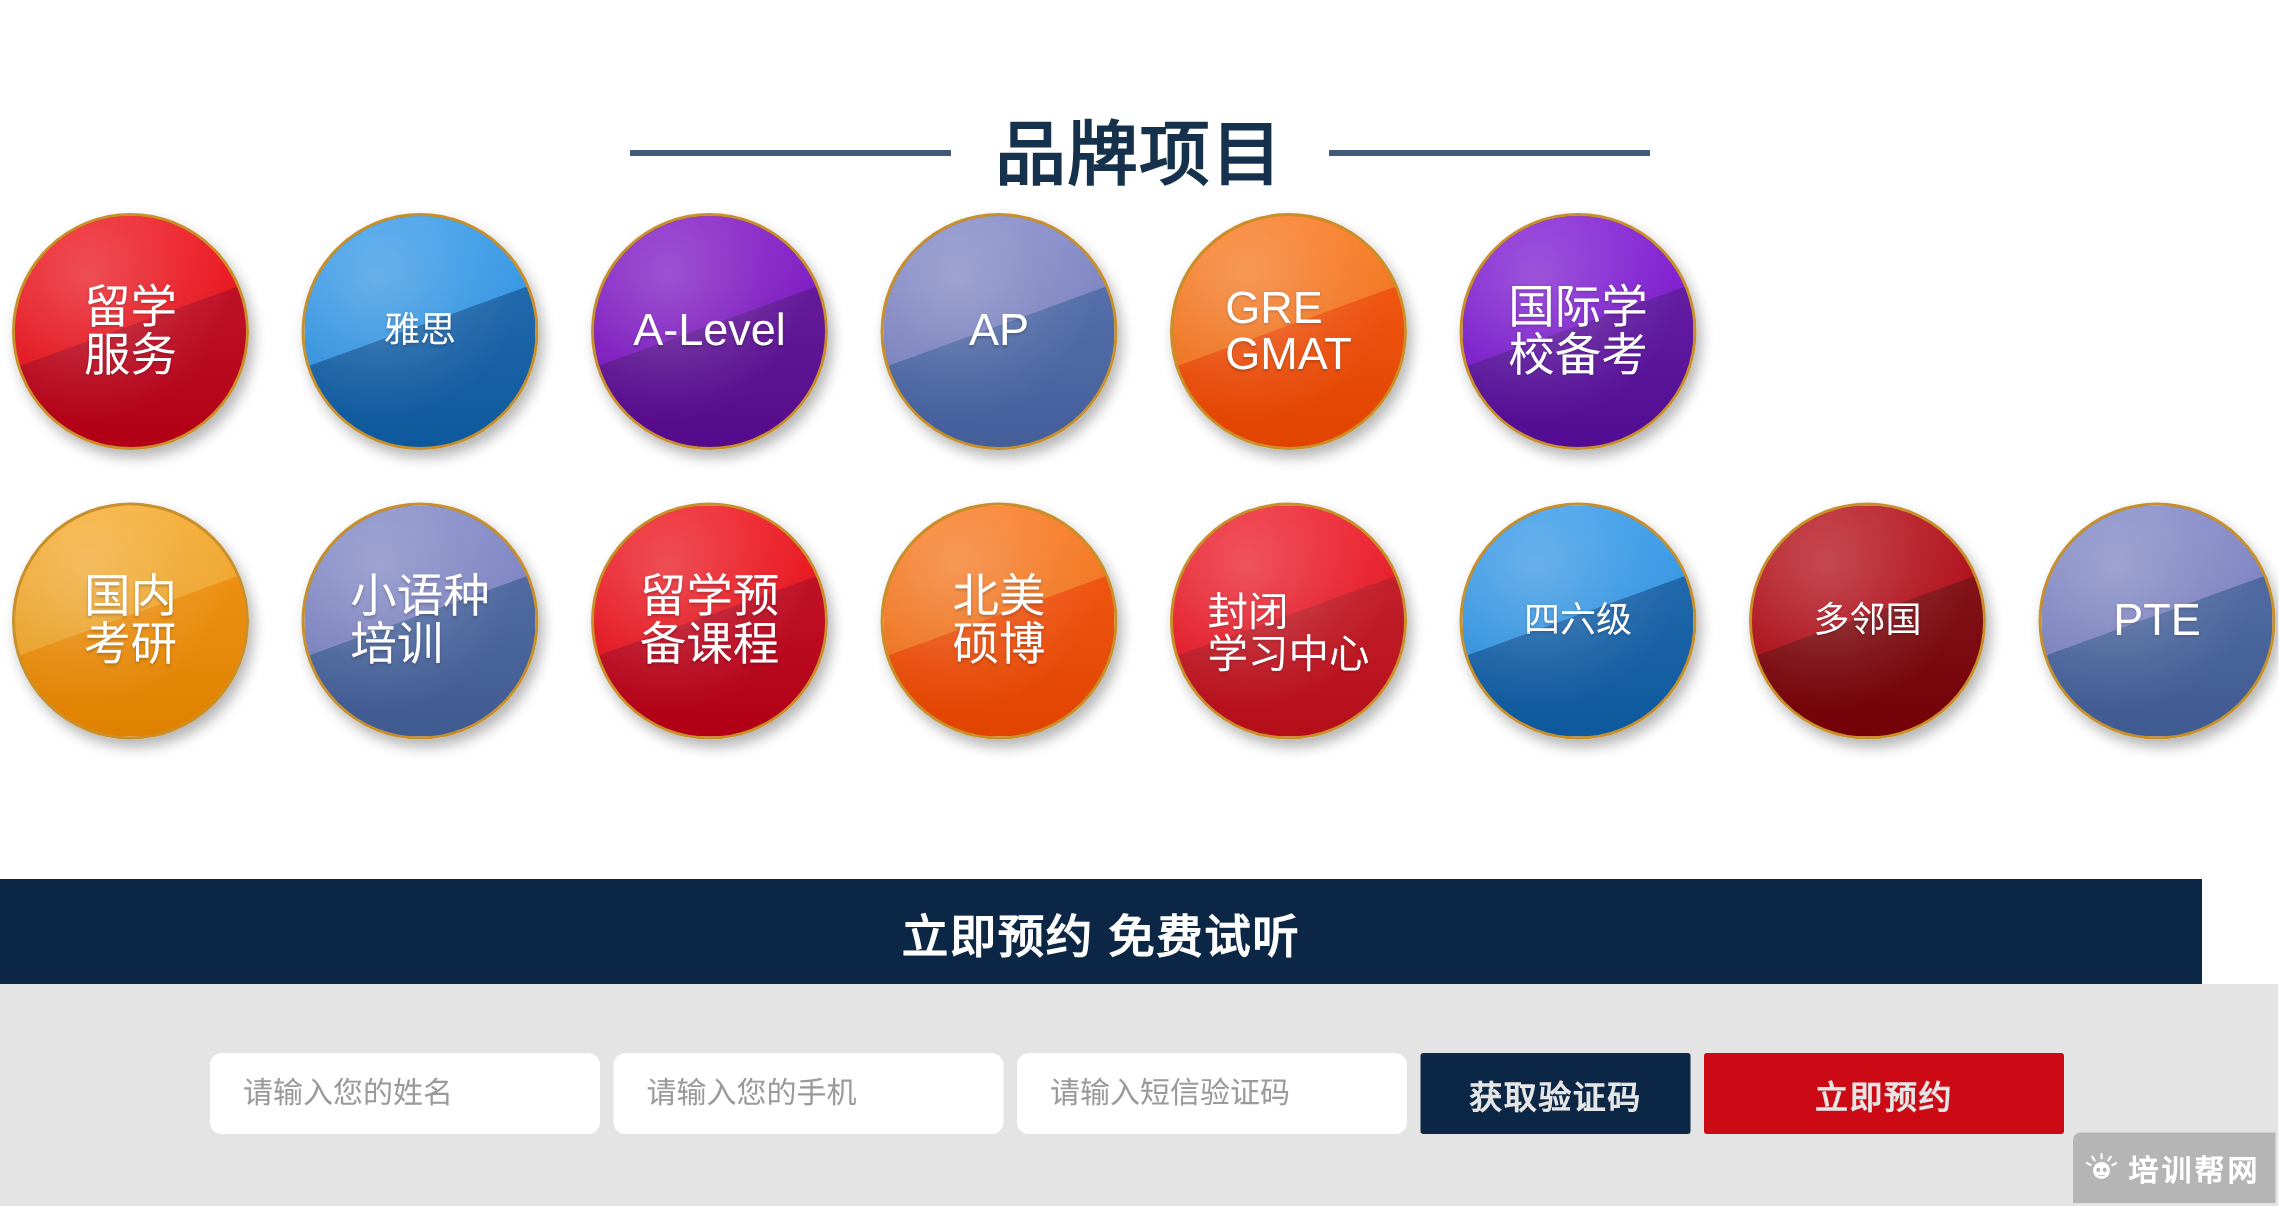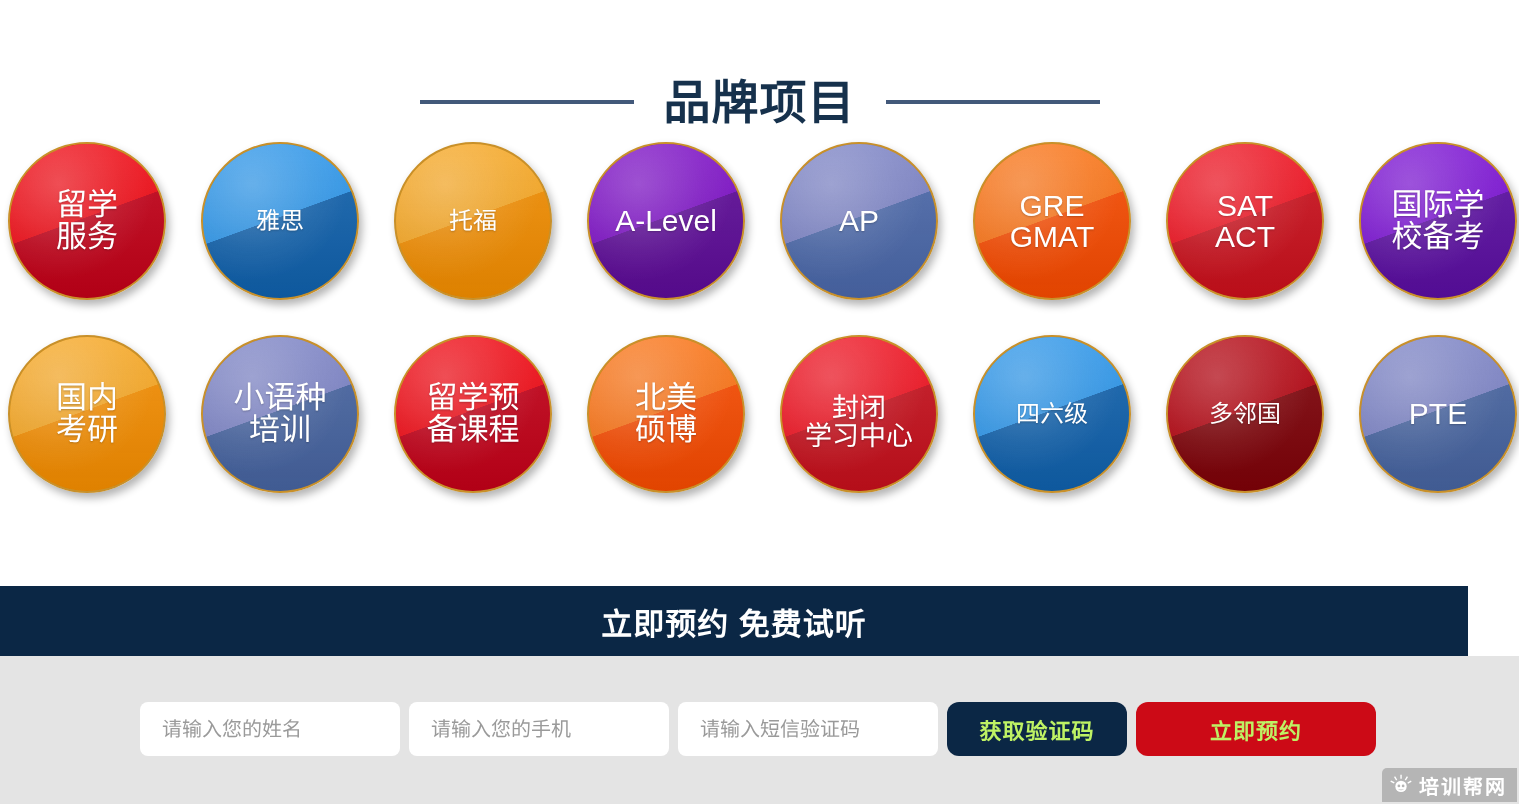--- a/index.html
+++ b/index.html
@@ -77,21 +77,20 @@
   .program-circle .sheen {
     position: absolute;
     inset: 0;
     border-radius: 50%;
     pointer-events: none;
   }
   .program-circle .label {
     position: relative;
     z-index: 2;
     color: #ffffff;
-    text-align: center;
     line-height: 1.04;
     font-weight: 400;
     text-shadow: 0 1px 2px rgba(0,0,0,0.22);
     padding: 0 6px;
     white-space: pre-line;
   }
   .label.cn2 { font-size: 31px; }   
   .label.cn1 { font-size: 24px; }   
   .label.lat { font-size: 30px; }   
   .label.small { font-size: 27px; margin-top: 16px; }
@@ -143,44 +142,44 @@
     color: #1d4ed8;
     padding: 0 22px;
     font-family: "Liberation Sans", "DejaVu Sans", sans-serif;
     outline: none;
   }
   .field::placeholder { color: #9a9a9a; opacity: 1; }
 
   .btn {
     height: 54px;
     border: none;
-    border-radius: 12px;
+    border-radius: 2px;
     font-size: 22px;
     font-weight: bold;
-    color: #bef264;
+    color: #e5e5e5;
     cursor: pointer;
     font-family: "Liberation Sans", "DejaVu Sans", sans-serif;
     letter-spacing: 1px;
   }
   .btn-code {
     width: 180px;
     background: #0b2745;
     margin-right: 9px;
   }
   .btn-submit {
     width: 240px;
     background: #cc0a16;
   }
 
   
   .watermark {
     position: absolute;
     right: 2px;
     bottom: 2px;
-    height: 34px;
+    height: 47px;
     background: #b5b5b5;
     border-radius: 5px 0 0 0;
     display: flex;
     align-items: center;
     gap: 7px;
     padding: 0 10px 0 8px;
   }
   .watermark-text {
     color: #ffffff;
     font-size: 20px;
@@ -205,41 +204,32 @@
     <div class="circle-row row-1">
       <div class="program-circle" style="border-color: rgb(200, 144, 42); background: linear-gradient(160deg, rgb(238, 10, 20) 0%, rgb(238, 10, 20) 48%, rgb(193, 0, 24) 48.2%, rgb(193, 0, 24) 100%);">
         <span class="sheen" style="background: radial-gradient(circle at 32% 26%, rgba(255, 255, 255, 0.22) 0%, rgba(255, 255, 255, 0.06) 42%, rgba(0, 0, 0, 0) 62%), linear-gradient(rgba(255, 255, 255, 0.1) 0%, rgba(0, 0, 0, 0.08) 100%);"></span>
         <span class="label cn2">留学
 服务</span>
       </div>
       <div class="program-circle" style="border-color: rgb(200, 144, 42); background: linear-gradient(160deg, rgb(45, 149, 232) 0%, rgb(45, 149, 232) 48%, rgb(16, 96, 171) 48.2%, rgb(16, 96, 171) 100%);">
         <span class="sheen" style="background: radial-gradient(circle at 32% 26%, rgba(255, 255, 255, 0.22) 0%, rgba(255, 255, 255, 0.06) 42%, rgba(0, 0, 0, 0) 62%), linear-gradient(rgba(255, 255, 255, 0.1) 0%, rgba(0, 0, 0, 0.08) 100%);"></span>
         <span class="label cn1">雅思</span>
       </div>
-      <div class="program-circle" style="border-color: rgb(200, 144, 42); background: linear-gradient(160deg, rgb(245, 166, 35) 0%, rgb(245, 166, 35) 48%, rgb(240, 140, 0) 48.2%, rgb(240, 140, 0) 100%);">
-        <span class="sheen" style="background: radial-gradient(circle at 32% 26%, rgba(255, 255, 255, 0.22) 0%, rgba(255, 255, 255, 0.06) 42%, rgba(0, 0, 0, 0) 62%), linear-gradient(rgba(255, 255, 255, 0.1) 0%, rgba(0, 0, 0, 0.08) 100%);"></span>
-        <span class="label cn1">托福</span>
-      </div>
       <div class="program-circle" style="border-color: rgb(200, 144, 42); background: linear-gradient(160deg, rgb(123, 15, 196) 0%, rgb(123, 15, 196) 48%, rgb(92, 11, 150) 48.2%, rgb(92, 11, 150) 100%);">
         <span class="sheen" style="background: radial-gradient(circle at 32% 26%, rgba(255, 255, 255, 0.22) 0%, rgba(255, 255, 255, 0.06) 42%, rgba(0, 0, 0, 0) 62%), linear-gradient(rgba(255, 255, 255, 0.1) 0%, rgba(0, 0, 0, 0.08) 100%);"></span>
         <span class="label lat">A-Level</span>
       </div>
       <div class="program-circle" style="border-color: rgb(200, 144, 42); background: linear-gradient(160deg, rgb(123, 130, 196) 0%, rgb(123, 130, 196) 48%, rgb(74, 103, 168) 48.2%, rgb(74, 103, 168) 100%);">
         <span class="sheen" style="background: radial-gradient(circle at 32% 26%, rgba(255, 255, 255, 0.22) 0%, rgba(255, 255, 255, 0.06) 42%, rgba(0, 0, 0, 0) 62%), linear-gradient(rgba(255, 255, 255, 0.1) 0%, rgba(0, 0, 0, 0.08) 100%);"></span>
         <span class="label lat">AP</span>
       </div>
       <div class="program-circle" style="border-color: rgb(200, 144, 42); background: linear-gradient(160deg, rgb(249, 115, 22) 0%, rgb(249, 115, 22) 48%, rgb(245, 74, 0) 48.2%, rgb(245, 74, 0) 100%);">
         <span class="sheen" style="background: radial-gradient(circle at 32% 26%, rgba(255, 255, 255, 0.22) 0%, rgba(255, 255, 255, 0.06) 42%, rgba(0, 0, 0, 0) 62%), linear-gradient(rgba(255, 255, 255, 0.1) 0%, rgba(0, 0, 0, 0.08) 100%);"></span>
         <span class="label lat">GRE
 GMAT</span>
-      </div>
-      <div class="program-circle" style="border-color: rgb(200, 144, 42); background: linear-gradient(160deg, rgb(237, 18, 32) 0%, rgb(237, 18, 32) 48%, rgb(201, 16, 28) 48.2%, rgb(201, 16, 28) 100%);">
-        <span class="sheen" style="background: radial-gradient(circle at 32% 26%, rgba(255, 255, 255, 0.22) 0%, rgba(255, 255, 255, 0.06) 42%, rgba(0, 0, 0, 0) 62%), linear-gradient(rgba(255, 255, 255, 0.1) 0%, rgba(0, 0, 0, 0.08) 100%);"></span>
-        <span class="label lat">SAT
-ACT</span>
       </div>
       <div class="program-circle" style="border-color: rgb(200, 144, 42); background: linear-gradient(160deg, rgb(122, 18, 210) 0%, rgb(122, 18, 210) 48%, rgb(90, 14, 160) 48.2%, rgb(90, 14, 160) 100%);">
         <span class="sheen" style="background: radial-gradient(circle at 32% 26%, rgba(255, 255, 255, 0.22) 0%, rgba(255, 255, 255, 0.06) 42%, rgba(0, 0, 0, 0) 62%), linear-gradient(rgba(255, 255, 255, 0.1) 0%, rgba(0, 0, 0, 0.08) 100%);"></span>
         <span class="label cn2">国际学
 校备考</span>
       </div>
     </div>
     <div class="circle-row row-2">
       <div class="program-circle" style="border-color: rgb(200, 144, 42); background: linear-gradient(160deg, rgb(245, 166, 35) 0%, rgb(245, 166, 35) 48%, rgb(242, 140, 0) 48.2%, rgb(242, 140, 0) 100%);">
         <span class="sheen" style="background: radial-gradient(circle at 32% 26%, rgba(255, 255, 255, 0.22) 0%, rgba(255, 255, 255, 0.06) 42%, rgba(0, 0, 0, 0) 62%), linear-gradient(rgba(255, 255, 255, 0.1) 0%, rgba(0, 0, 0, 0.08) 100%);"></span>

